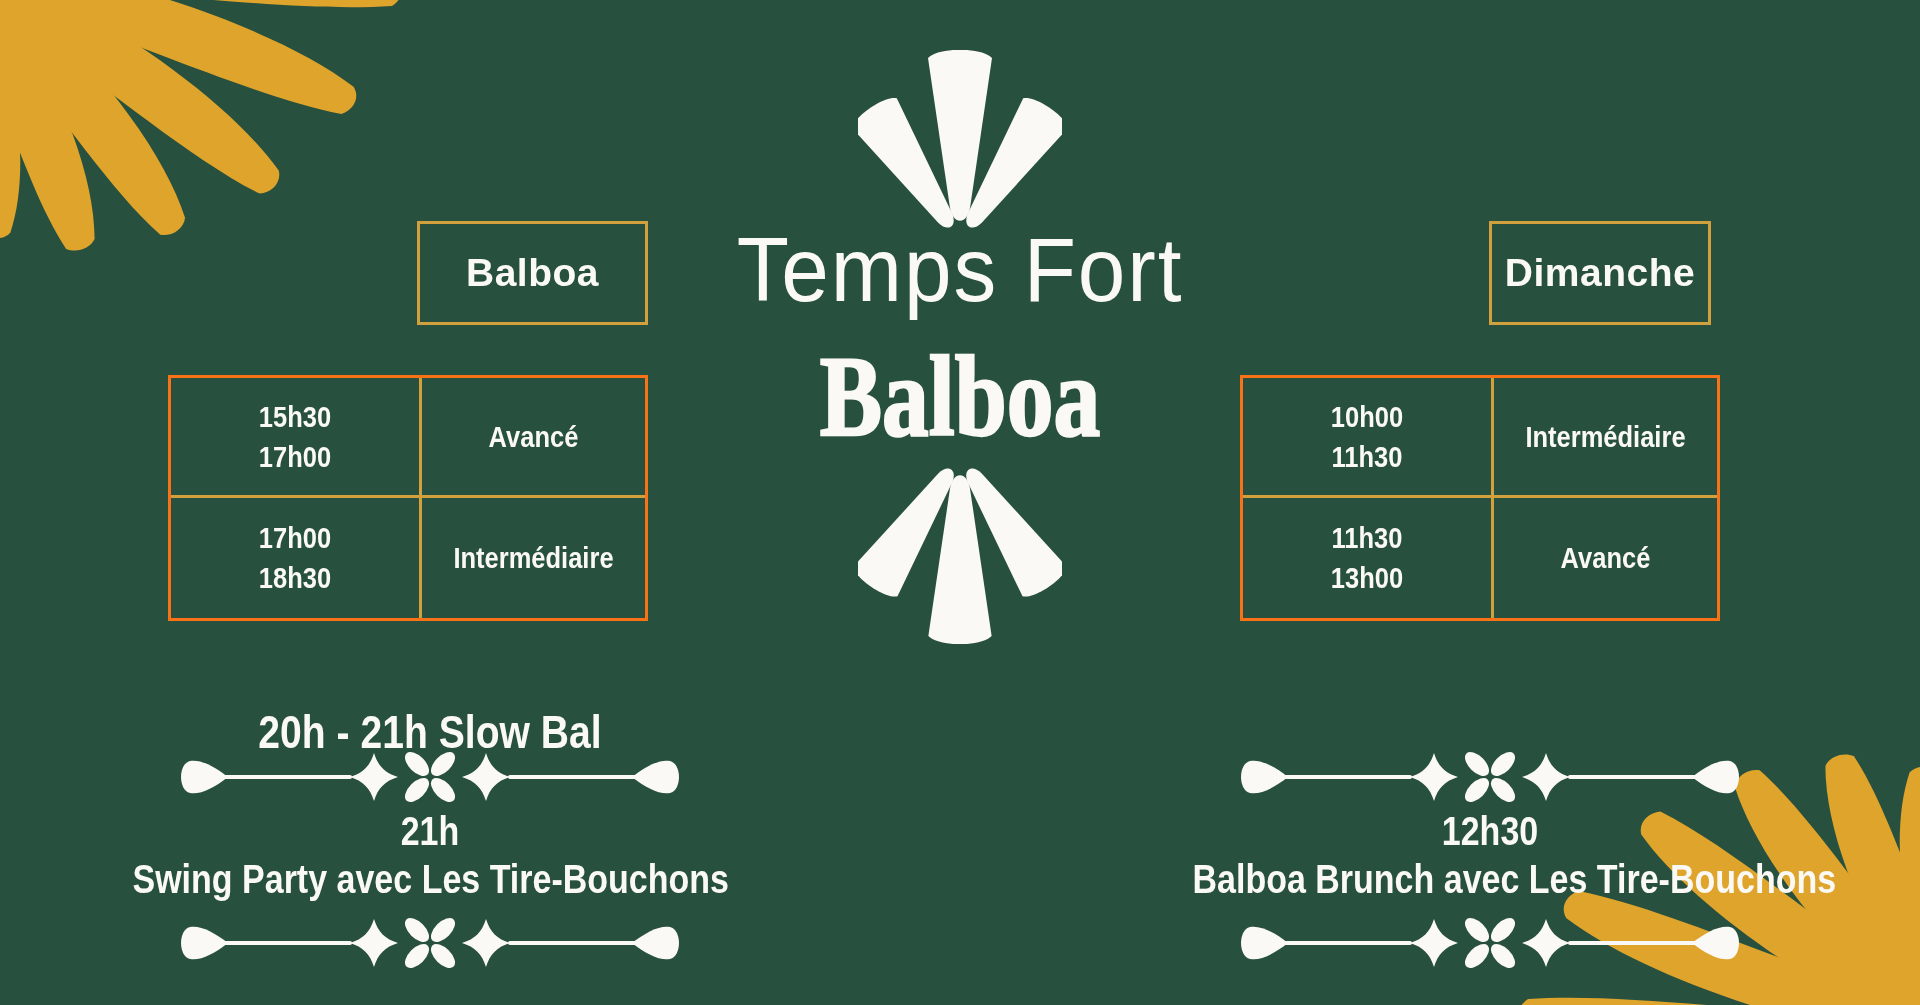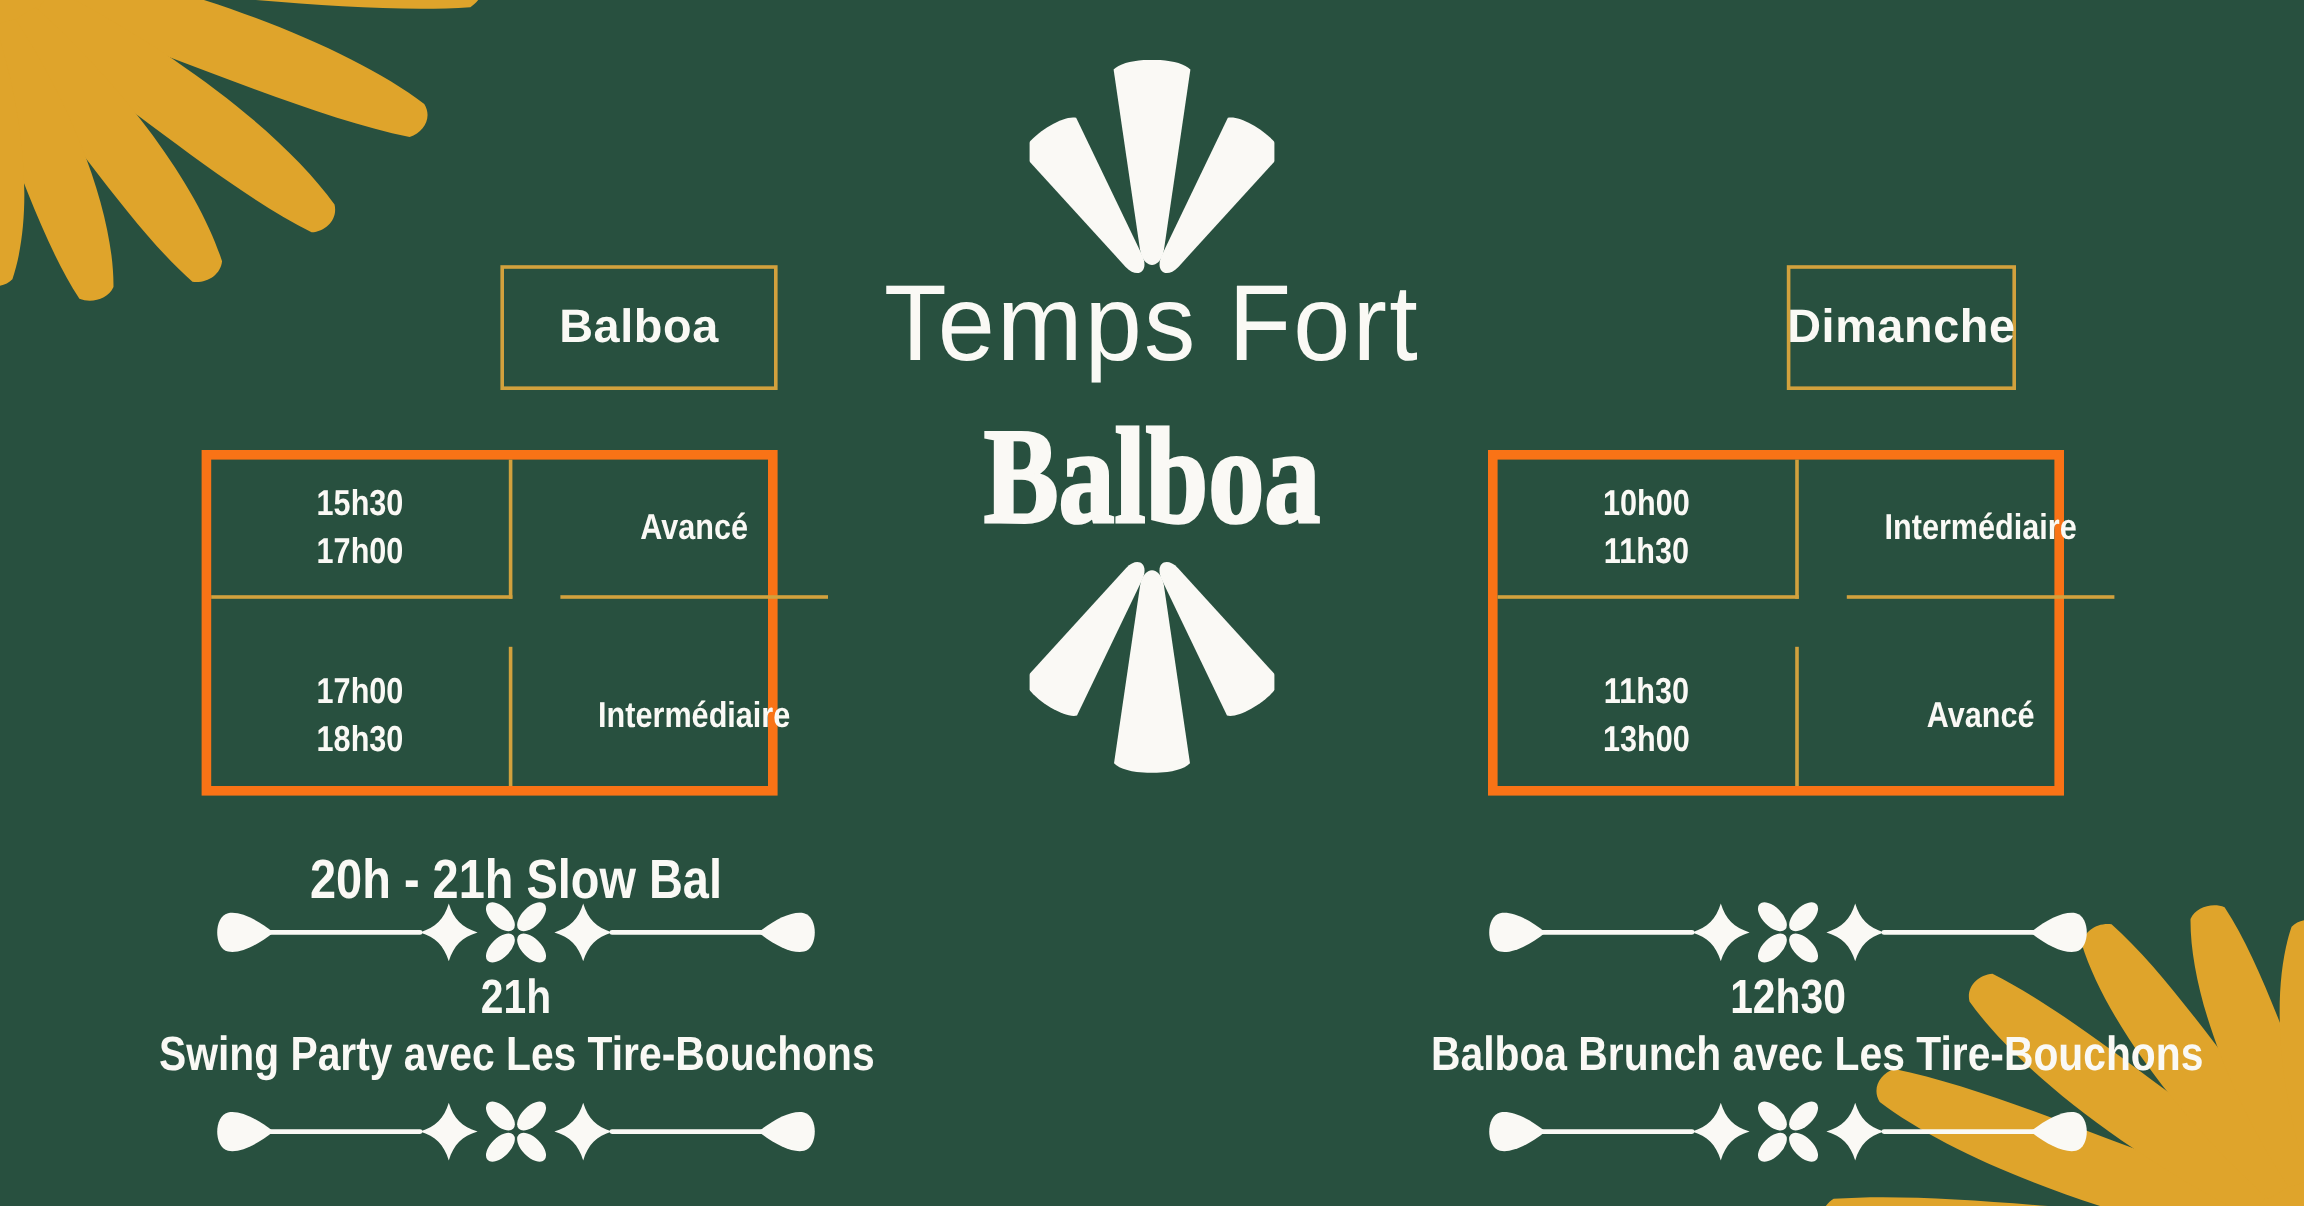--- a/index.html
+++ b/index.html
@@ -16,24 +16,23 @@
   .goldbox{
     border:3px solid #D2A13D;
     display:flex;align-items:center;justify-content:center;
     box-sizing:border-box;
   }
   .daylabel{font-size:39px;font-weight:700;letter-spacing:.5px;}
   .sched{
     display:grid;
     grid-template-columns:251px 223px;
     grid-template-rows:1fr 1fr;
-    width:480px;height:288px;
-    border:8px solid #f97316;
+    width:480px;height:246px;
+    border:3px solid #f97316;
     box-sizing:border-box;
-    gap:40px;
   }
   .cell{
     display:flex;flex-direction:column;justify-content:center;
     font-size:30px;font-weight:700;line-height:40px;
     box-sizing:border-box;
   }
   .cell.br{border-right:3px solid #D2A13D;}
   .cell.bb{border-bottom:3px solid #D2A13D;}
   .line-lg{font-size:46px;line-height:46px;font-weight:700;margin-top:20px;}
   .line-md{font-size:40px;line-height:46px;font-weight:700;}
@@ -154,21 +153,21 @@
   <span class="sq">21h</span>
 </div>
 <div class="abs ctr line-md" style="left:80px;top:856px;width:700px">
   <span class="sq">Swing Party avec Les Tire-Bouchons</span>
 </div>
 
 <svg class="abs" style="left:170px;top:915px" width="520" height="56" viewBox="0 0 520 56">
     <use href="#div-orn"></use>
   </svg>
 
-<div class="abs goldbox" style="left:1489px;top:221px;width:191px;height:104px">
+<div class="abs goldbox" style="left:1489px;top:221px;width:222px;height:104px">
   <span class="daylabel">Dimanche</span>
 </div>
 
 <div class="abs sched" style="left:1240px;top:375px">
   <div class="cell ctr br bb">
     <span class="sq">10h00</span>
     <span class="sq">11h30</span>
   </div>
   <div class="cell ctr bb">
     <span class="sq">Intermédiaire</span>

